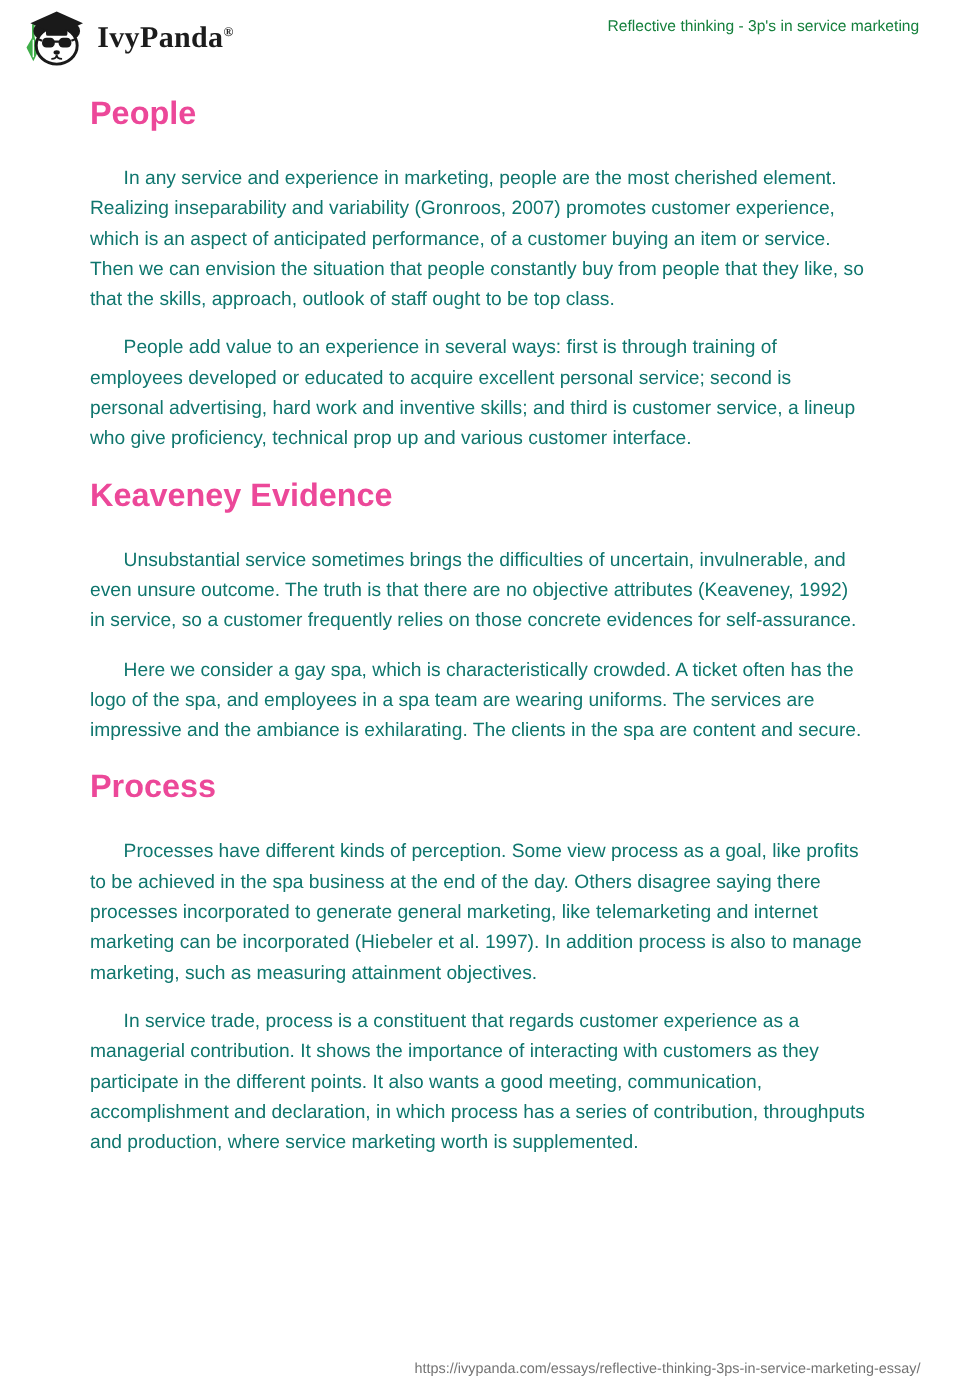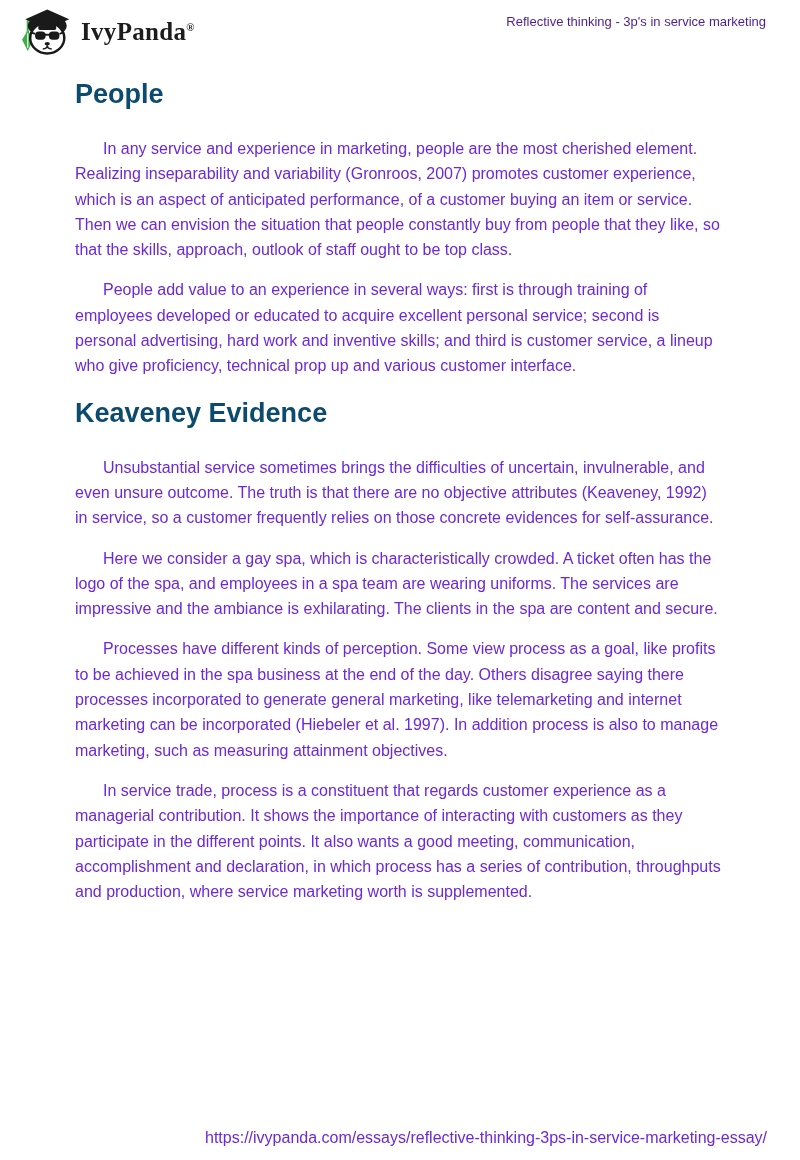--- a/index.html
+++ b/index.html
@@ -30,51 +30,51 @@
   }
   .brand-name sup {
     font-size: 11px;
     vertical-align: super;
   }
   .doc-title {
     position: absolute;
     top: 14px;
     right: 34px;
     font-size: 13px;
-    color: #4c1d95;
+    color: #15803d;
   }
   
   main {
     position: absolute;
     top: 60px;
     left: 75px;
     width: 648px;
   }
   h2 {
     font-family: "Liberation Sans", sans-serif;
     font-size: 27px;
     line-height: 32px;
     font-weight: 700;
-    color: #0c4a6e;
+    color: #ec4899;
     margin: 18px 0 26px 0;
   }
   p {
     font-size: 16px;
     line-height: 25.3px;
-    color: #6d28d9;
+    color: #0f766e;
     margin: 0 0 15px 0;
     text-indent: 28px;
   }
   
   .footer-url {
     position: absolute;
     bottom: 13px;
     right: 33px;
-    font-size: 16px;
-    color: #6d28d9;
+    font-size: 12px;
+    color: #737373;
     text-decoration: none;
   }
 </style>
 </head>
 <body>
 
 <div class="page">
 
   <div class="brand">
     <svg width="52" height="49" viewBox="0 0 64 60">
@@ -113,20 +113,21 @@
       <p>People add value to an experience in several ways: first is through training of employees developed or educated to acquire excellent personal service; second is personal advertising, hard work and inventive skills; and third is customer service, a lineup who give proficiency, technical prop up and various customer interface.</p>
     </section>
 
     <section>
       <h2>Keaveney Evidence</h2>
       <p>Unsubstantial service sometimes brings the difficulties of uncertain, invulnerable, and even unsure outcome. The truth is that there are no objective attributes (Keaveney, 1992) in service, so a customer frequently relies on those concrete evidences for self-assurance.</p>
       <p>Here we consider a gay spa, which is characteristically crowded. A ticket often has the logo of the spa, and employees in a spa team are wearing uniforms. The services are impressive and the ambiance is exhilarating. The clients in the spa are content and secure.</p>
     </section>
 
     <section>
+      <h2>Process</h2>
       <p>Processes have different kinds of perception. Some view process as a goal, like profits to be achieved in the spa business at the end of the day. Others disagree saying there processes incorporated to generate general marketing, like telemarketing and internet marketing can be incorporated (Hiebeler et al. 1997). In addition process is also to manage marketing, such as measuring attainment objectives.</p>
       <p>In service trade, process is a constituent that regards customer experience as a managerial contribution. It shows the importance of interacting with customers as they participate in the different points. It also wants a good meeting, communication, accomplishment and declaration, in which process has a series of contribution, throughputs and production, where service marketing worth is supplemented.</p>
     </section>
   </main>
 
   <a class="footer-url" href="#">https://ivypanda.com/essays/reflective-thinking-3ps-in-service-marketing-essay/</a>
 
 </div>
 
 </body></html>

